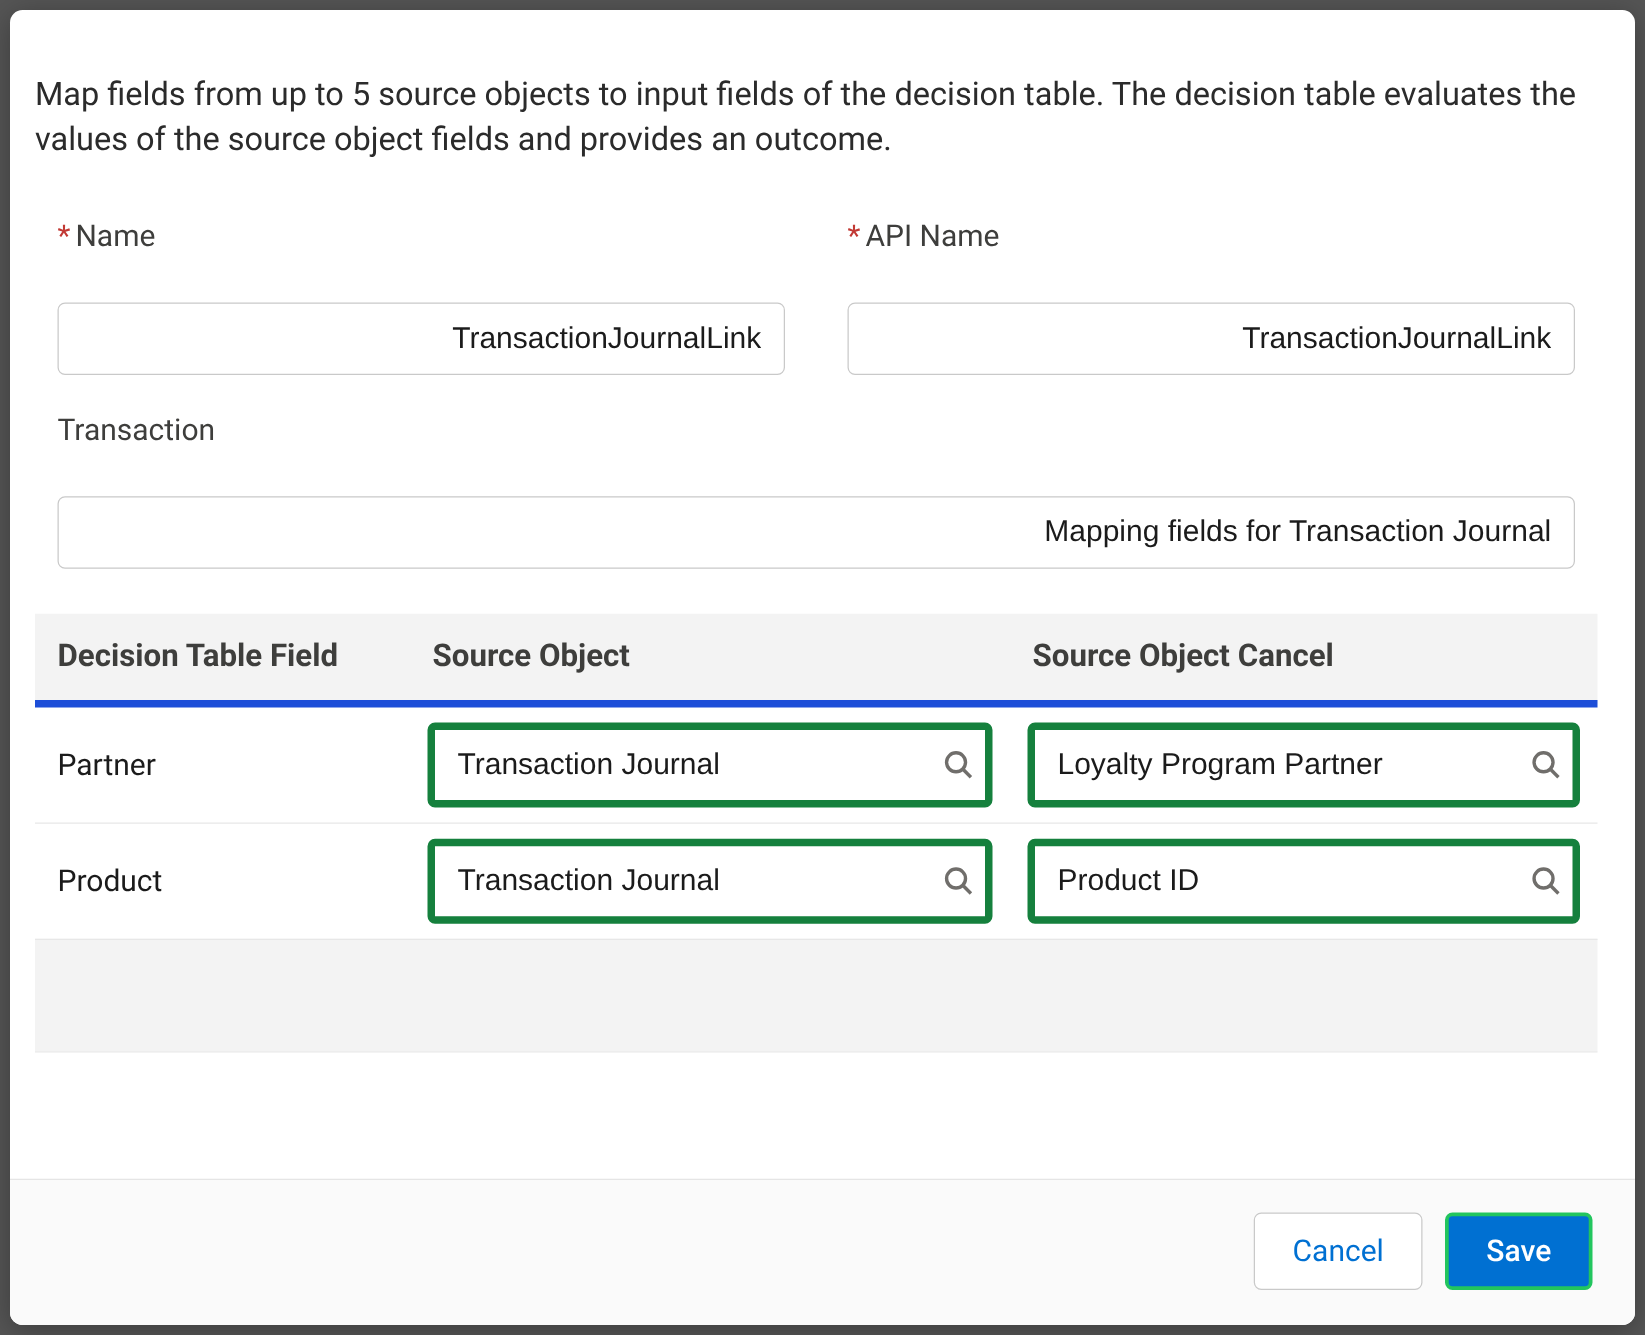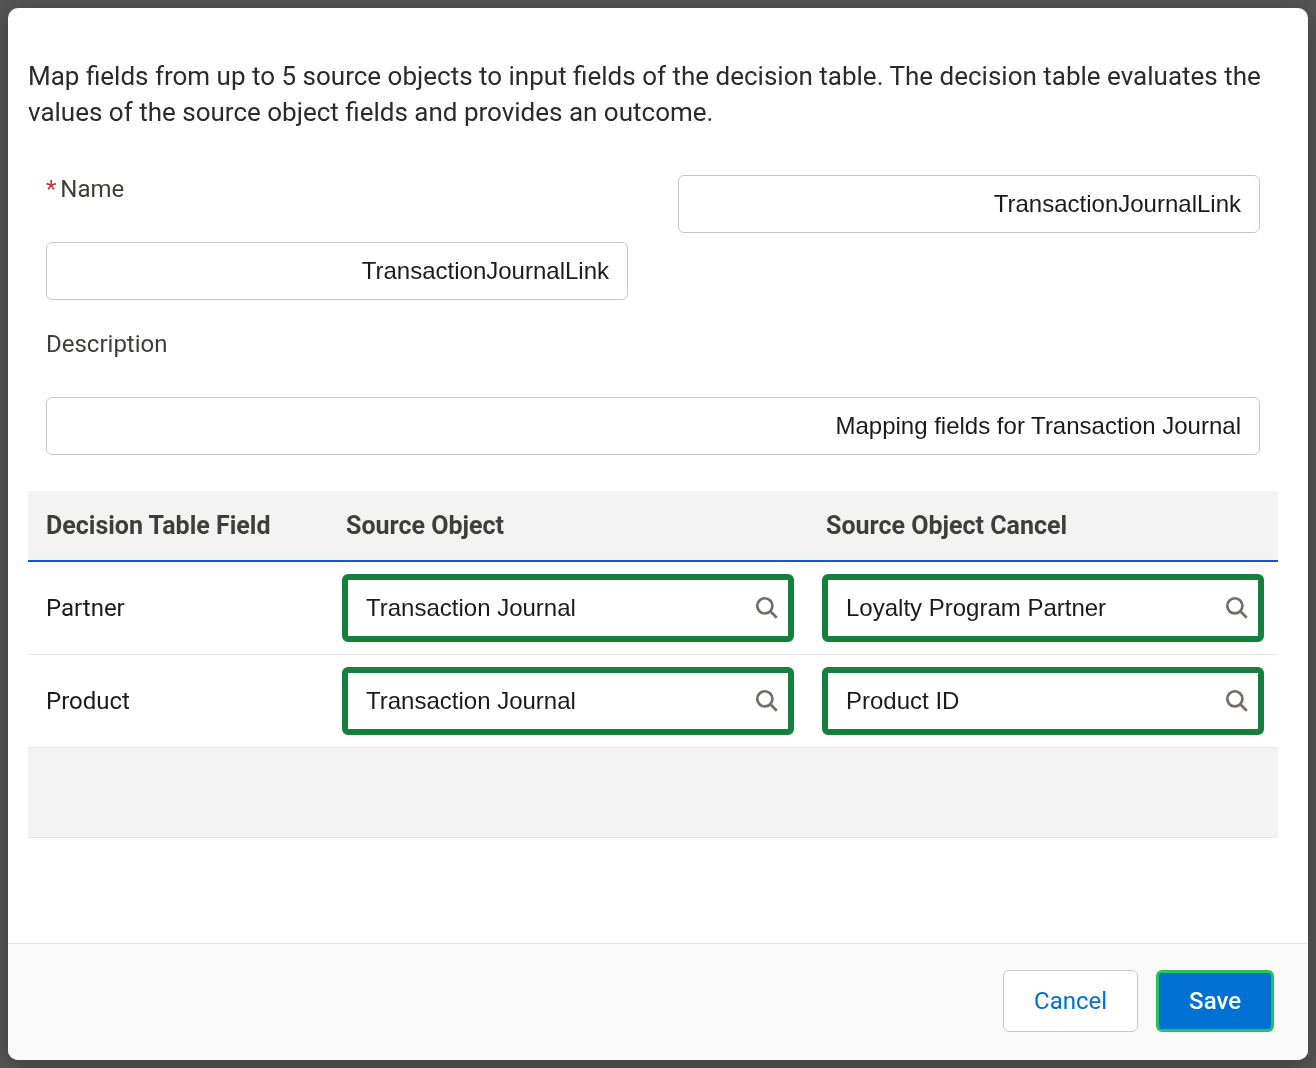--- a/index.html
+++ b/index.html
@@ -93,21 +93,21 @@
     }
     .map-table thead tr {
       background: #f3f3f3;
     }
     .map-table th {
       text-align: left;
       font-size: 25px;
       font-weight: 700;
       color: #3e3e3c;
       padding: 20px 18px;
-      border-bottom: 2px solid #1d4ed8;
+      border-bottom: 6px solid #1d4ed8;
     }
     .map-table td {
       padding: 12px 14px;
       border-bottom: 1px solid #e7e7e7;
       font-size: 24px;
       color: #1b1b1b;
       vertical-align: middle;
     }
     .map-table td.field-name {
       padding-left: 18px;
@@ -189,26 +189,29 @@
     <p class="intro-text">Map fields from up to 5 source objects to input fields of the decision table. The decision table evaluates the values of the source object fields and provides an outcome.</p>
 
     <div class="form-row">
       <div class="form-group">
         <label class="form-label">
           <span class="required-asterisk">*</span><span>Name</span>
         </label>
         <input type="text" class="text-input" value="TransactionJournalLink" style="">
       </div>
       <div class="form-group">
+        <label class="form-label">
+          <span class="required-asterisk">*</span><span>API Name</span>
+        </label>
         <input type="text" class="text-input" value="TransactionJournalLink" style="">
       </div>
     </div>
 
     <div class="form-group full">
-      <label class="form-label">Description</label>
+      <label class="form-label">Transaction</label>
       <input type="text" class="text-input" value="Mapping fields for Transaction Journal" style="">
     </div>
 
     <div class="table-wrap">
       <table class="map-table">
         <colgroup>
           <col class="col-dtf">
           <col class="col-so">
           <col class="col-sof">
         </colgroup>

